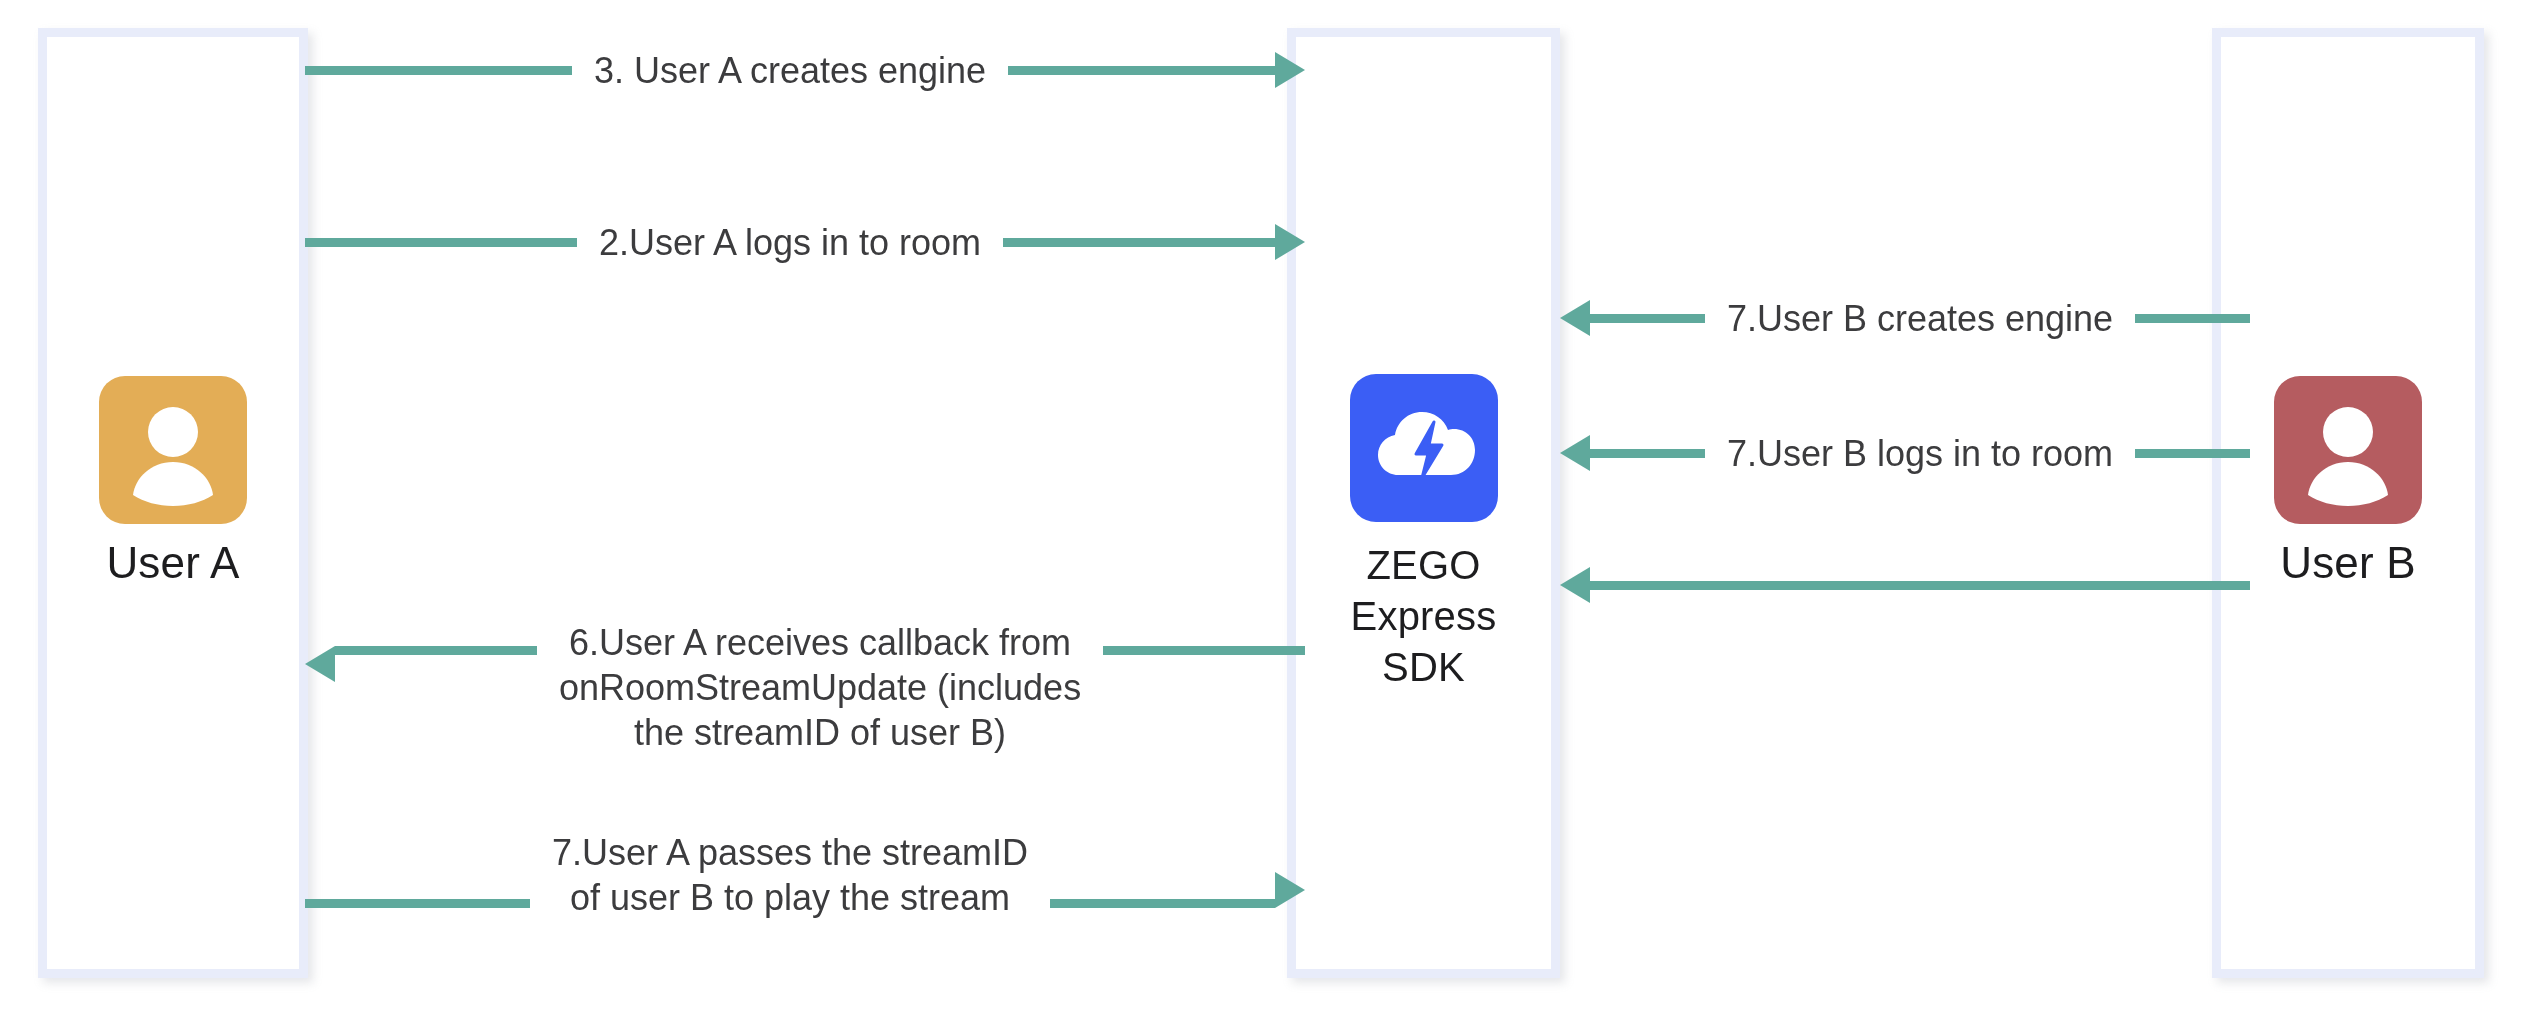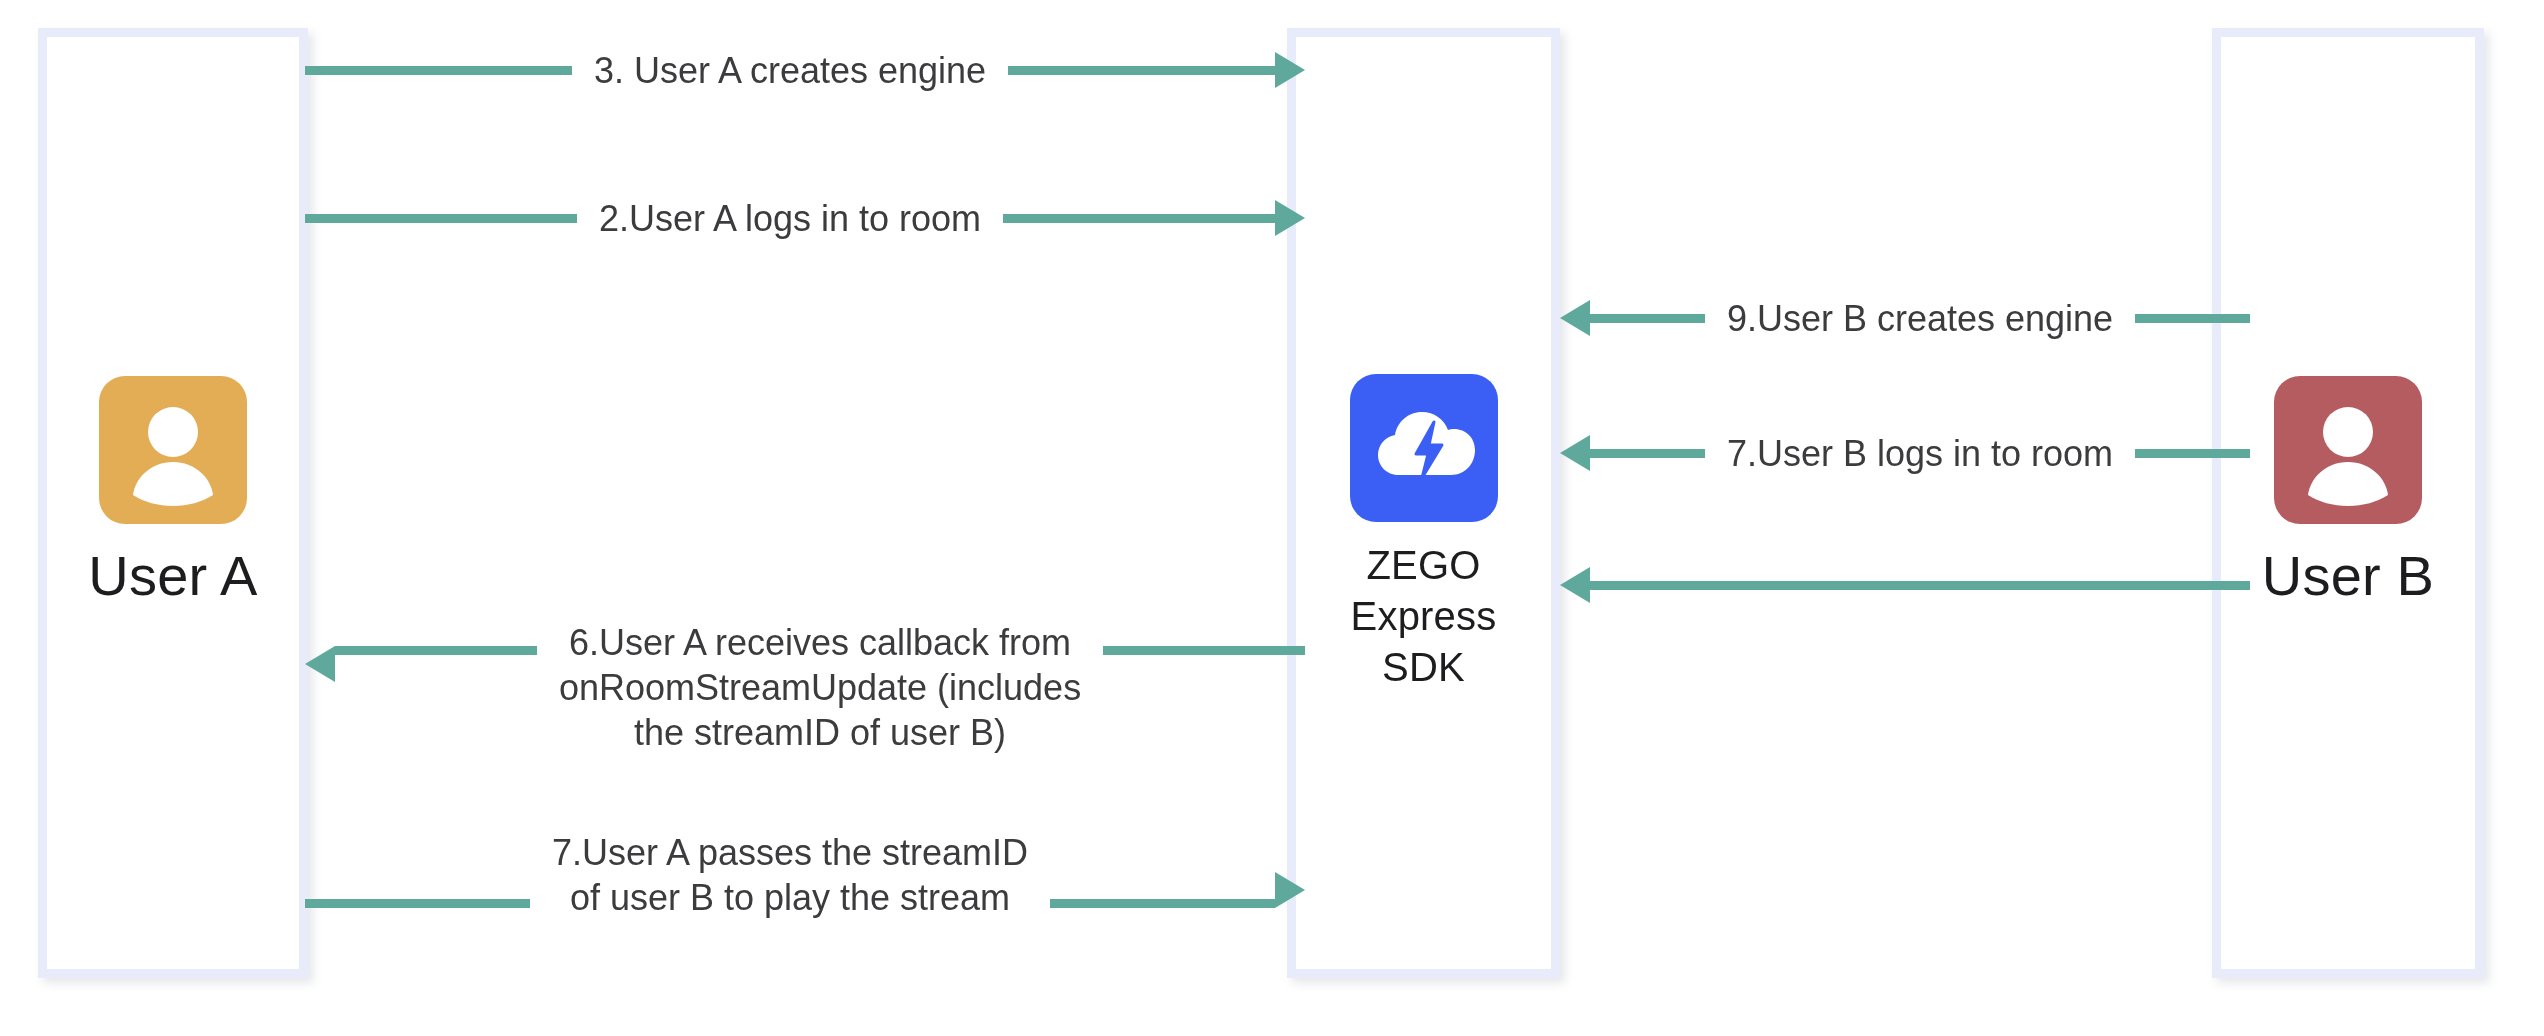--- a/index.html
+++ b/index.html
@@ -37,22 +37,22 @@
 
   .avatar {
     width: 148px; height: 148px;
     border-radius: 26px;
     margin: 0 auto;
     display: block;
   }
   .avatar svg { display: block; width: 148px; height: 148px; }
 
   .actor-label {
-    margin-top: 25px;
-    font-size: 56px;
+    margin-top: 12px;
+    font-size: 44px;
     line-height: 54px;
     color: #1d1d1f;
     letter-spacing: 0.2px;
     white-space: pre-line;
   }
   #actor-sdk .actor-label { margin-top: 18px; font-size: 40px; line-height: 51px; }
 
   
   .flow {
     position: absolute;
@@ -80,21 +80,21 @@
     width: 0; height: 0;
     flex: 0 0 auto;
     border-top: 18px solid transparent;
     border-bottom: 18px solid transparent;
   }
   .head-right { border-left: 30px solid #5fa99c; }
   .head-left  { border-right: 30px solid #5fa99c; }
 
   
   #flow-1 { left: 305px;  top: 50px;  width: 1000px; height: 40px; }
-  #flow-2 { left: 305px;  top: 198px; width: 1000px; height: 40px; align-items: center; }
+  #flow-2 { left: 305px;  top: 222px; width: 1000px; height: 40px; align-items: center; }
   #flow-3 { left: 1560px; top: 298px; width: 690px;  height: 40px; }
   #flow-4 { left: 1560px; top: 433px; width: 690px;  height: 40px; }
   #flow-5 { left: 1560px; top: 565px; width: 690px;  height: 40px; }
   #flow-6 { left: 305px;  top: 620px; width: 1000px; height: 160px; align-items: flex-start; }
   #flow-7 { left: 305px;  top: 820px; width: 1000px; height: 116px; align-items: flex-end; }
 
   
   #flow-6 .seg, #flow-6 .head { margin-top: 26px; }
   #flow-7 .seg, #flow-7 .head { margin-bottom: 28px; }
   #flow-6 .flow-label { margin-top: 0; }
@@ -151,21 +151,21 @@
   <div class="flow" id="flow-2">
     <div class="seg"></div>
     <div class="flow-label">2.User A logs in to room</div>
     <div class="seg"></div>
     <div class="head head-right"></div>
   </div>
 
   <div class="flow" id="flow-3">
     <div class="head head-left"></div>
     <div class="seg"></div>
-    <div class="flow-label">9.User B creates engine</div>
+    <div class="flow-label">7.User B creates engine</div>
     <div class="seg"></div>
   </div>
 
   <div class="flow" id="flow-4">
     <div class="head head-left"></div>
     <div class="seg"></div>
     <div class="flow-label">7.User B logs in to room</div>
     <div class="seg"></div>
   </div>
 

